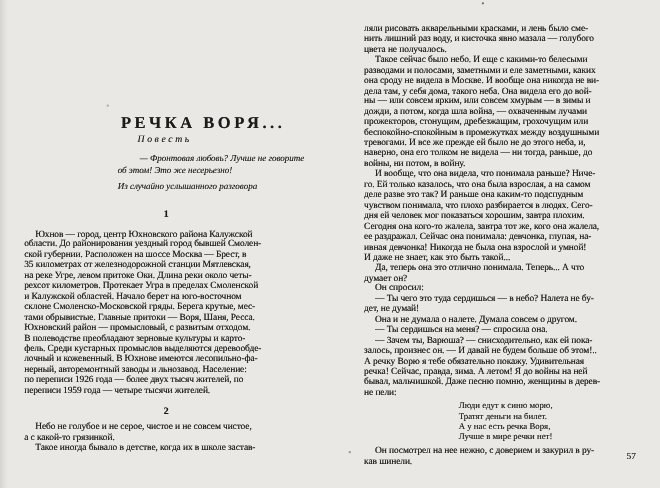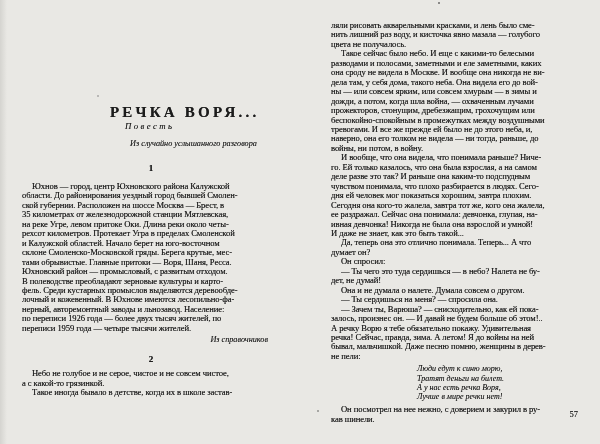--- a/index.html
+++ b/index.html
@@ -65,21 +65,21 @@
     font-style: italic;
     white-space: pre-wrap;
     text-indent: 20px;
     text-shadow: 0 0 0.4px rgba(20,20,20,0.5);
   }
   .epigraph-source {
     margin: 5px 0 0 0;
     font-size: 8.2px;
     line-height: 10px;
     font-style: italic;
-    text-align: center;
+    text-align: left;
     text-shadow: 0 0 0.4px rgba(20,20,20,0.5);
   }
 
   .section-number {
     margin-top: 14px;
     margin-bottom: 0;
     text-align: center;
     font-size: 9px;
     line-height: 10px;
     font-weight: bold;
@@ -96,21 +96,20 @@
     text-align: right;
     text-shadow: 0 0 0.4px rgba(20,20,20,0.5);
   }
 
   .page-right { padding-top: 21px; box-sizing: border-box; }
 
   .verse {
     margin: 3px 0 4px 86px;
     font-size: 8px;
     line-height: 9.2px;
-    font-style: italic;
     white-space: pre-wrap;
     text-shadow: 0 0 0.4px rgba(20,20,20,0.5);
   }
 
   .page-number {
     position: absolute;
     font-size: 8.5px;
     line-height: 9px;
     text-shadow: 0 0 0.4px rgba(20,20,20,0.6);
   }
@@ -141,20 +140,22 @@
   <div class="edge-shade"></div>
   <span class="speck speck-1"></span>
   <span class="speck speck-2"></span>
   <span class="speck speck-3"></span>
 
   <div class="page page-left">
     <h1 class="story-title">РЕЧКА ВОРЯ...</h1>
     <div class="story-subtitle">Повесть</div>
 
     <div class="epigraph">
+      <p class="epigraph-text">— Фронтовая любовь? Лучше не говорите
+об этом! Это же несерьезно!</p>
       <p class="epigraph-source">Из случайно услышанного разговора</p>
     </div>
 
     <div class="section-number sn-first">1</div>
 
     <p class="para indent">Юхнов — город, центр Юхновского района Калужской
 области. До районирования уездный город бывшей Смолен-
 ской губернии. Расположен на шоссе Москва — Брест, в
 35 километрах от железнодорожной станции Мятлевская,
 на реке Угре, левом притоке Оки. Длина реки около четы-
@@ -163,21 +164,20 @@
 склоне Смоленско-Московской гряды. Берега крутые, мес-
 тами обрывистые. Главные притоки — Воря, Шаня, Ресса.
 Юхновский район — промысловый, с развитым отходом.
 В полеводстве преобладают зерновые культуры и карто-
 фель. Среди кустарных промыслов выделяются деревообде-
 лочный и кожевенный. В Юхнове имеются лесопильно-фа-
 нерный, авторемонтный заводы и льнозавод. Население:
 по переписи 1926 года — более двух тысяч жителей, по
 переписи 1959 года — четыре тысячи жителей.</p>
 
-    <p class="ref-source">Из справочников</p>
 
     <div class="section-number sn-second">2</div>
 
     <p class="para indent">Небо не голубое и не серое, чистое и не совсем чистое,
 а с какой-то грязинкой.</p>
     <p class="para indent">Такое иногда бывало в детстве, когда их в школе застав-</p>
 
     <div class="page-number page-number-left">56</div>
   </div>
 

